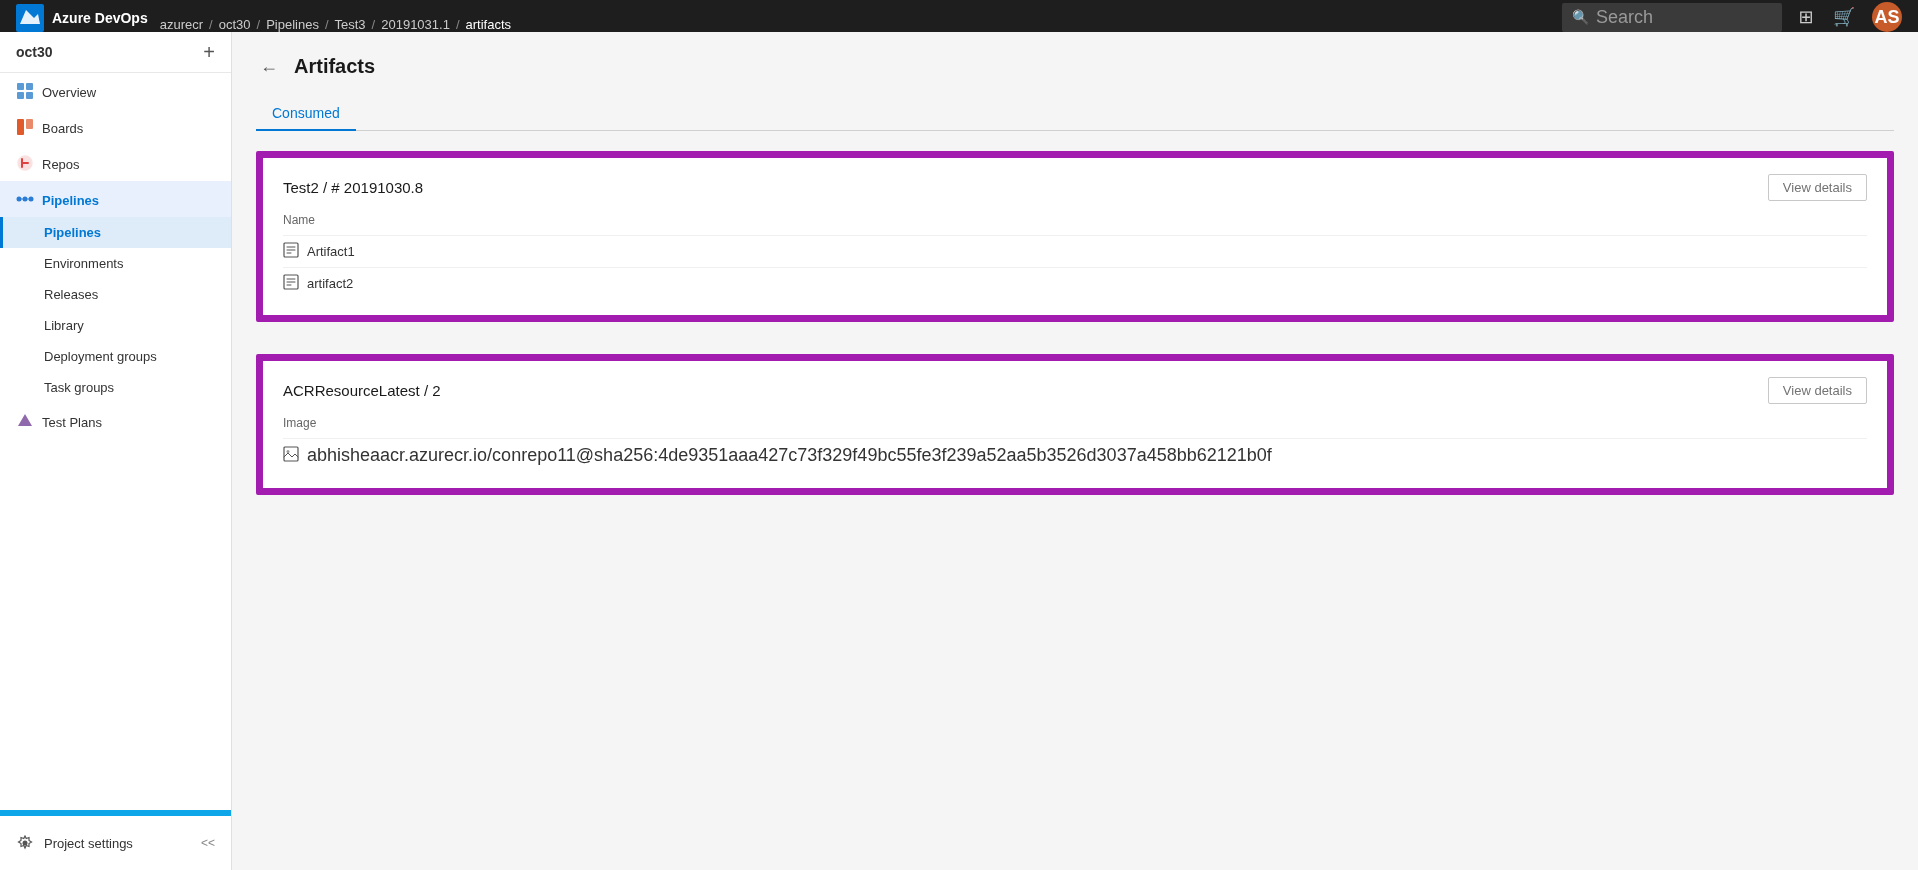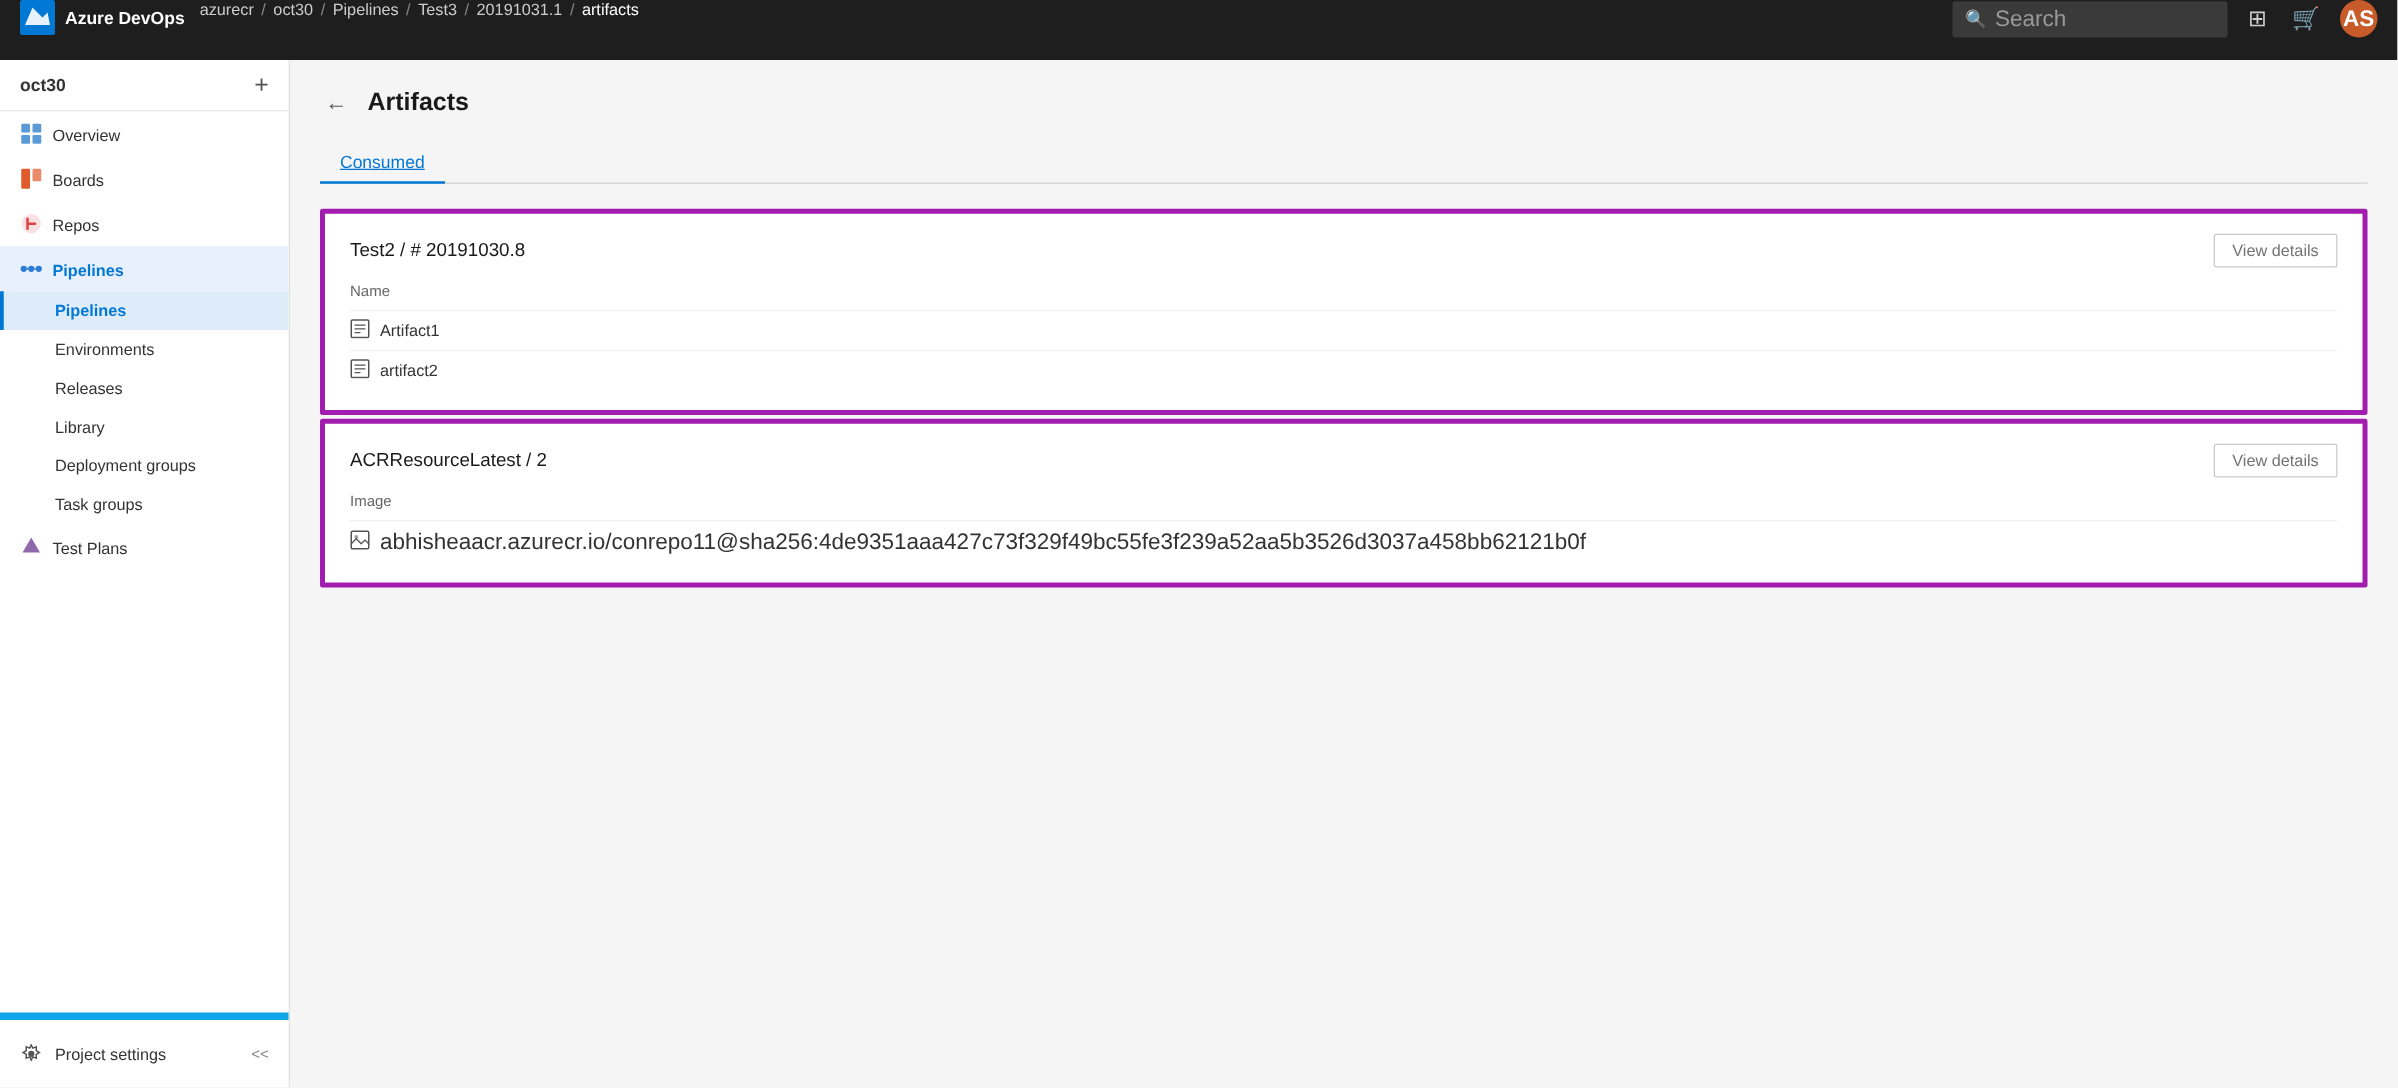--- a/index.html
+++ b/index.html
@@ -1,23 +1,23 @@
 <!DOCTYPE html>
 <html><head>
   <meta charset="utf-8">
   <style>
     * { box-sizing: border-box; margin: 0; padding: 0; }
     body { font-family: 'Segoe UI', sans-serif; font-size: 14px; background: #f5f5f5; display: flex; flex-direction: column; height: 870px; overflow: hidden; }
 
     
     .top-nav {
-      height: 48px;
+      height: 32px;
       background: #1e1e1e;
       display: flex;
-      align-items: flex-start;
+      align-items: flex-end;
       padding: 0 16px;
       flex-shrink: 0;
       color: #fff;
       gap: 12px;
     }
     .top-nav-logo {
       display: flex;
       align-items: center;
       gap: 8px;
       color: #fff;
@@ -204,29 +204,28 @@
       cursor: pointer;
       font-size: 14px;
       color: #555;
       border-bottom: 2px solid transparent;
       margin-bottom: -1px;
     }
     .tab.active {
       color: #0078d4;
       border-bottom-color: #0078d4;
       font-weight: 500;
-      text-decoration: underline;
     }
 
     
     .artifact-card {
       background: #fff;
-      border: 4px solid #a21caf;
+      border: 7px solid #a21caf;
       border-radius: 2px;
-      margin-bottom: 3px;
+      margin-bottom: 32px;
       padding: 16px 20px;
     }
     .card-header {
       display: flex;
       align-items: center;
       justify-content: space-between;
       margin-bottom: 12px;
     }
     .card-title {
       font-size: 15px;

